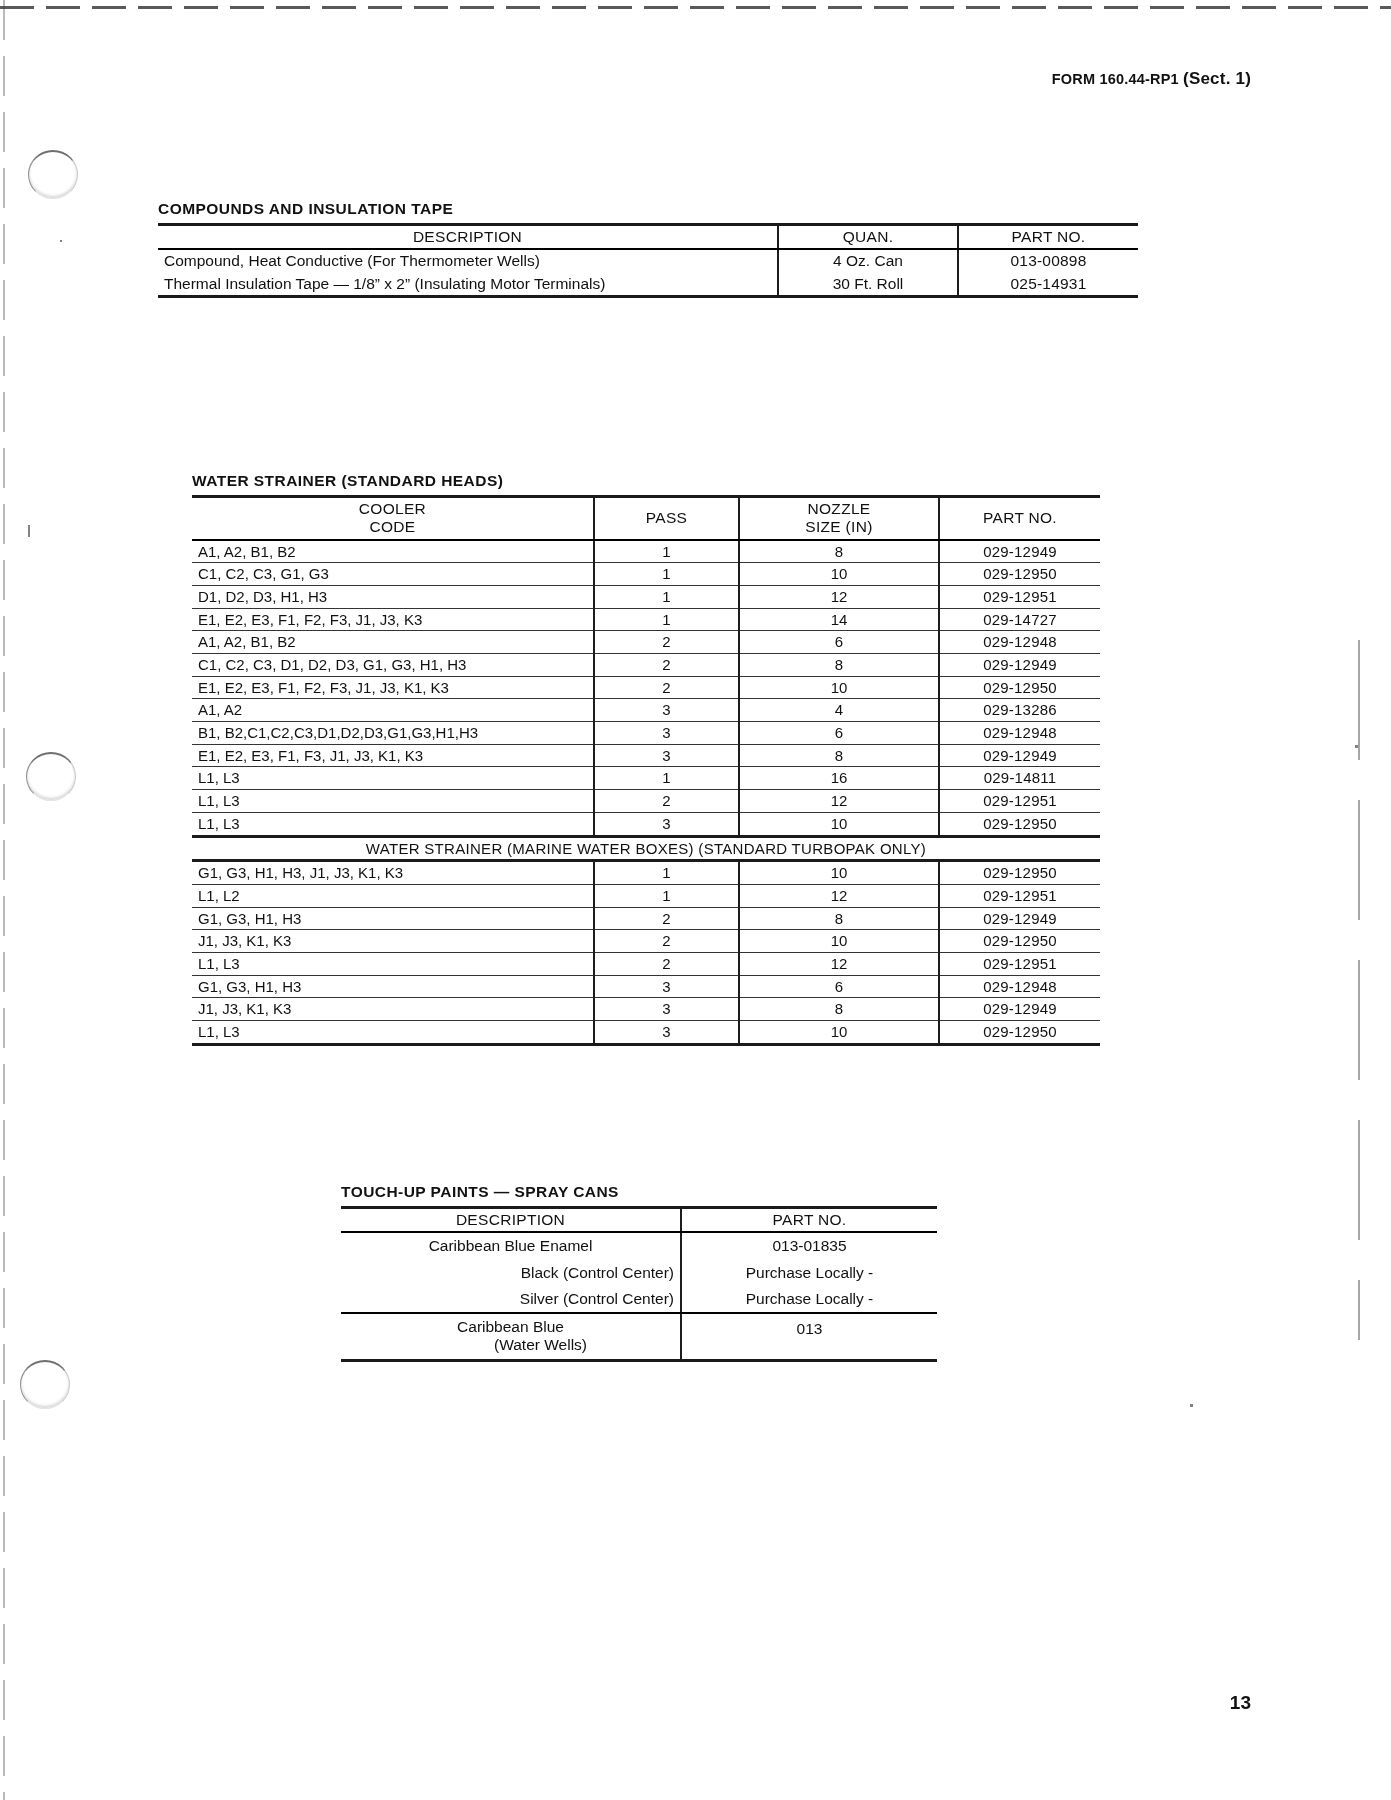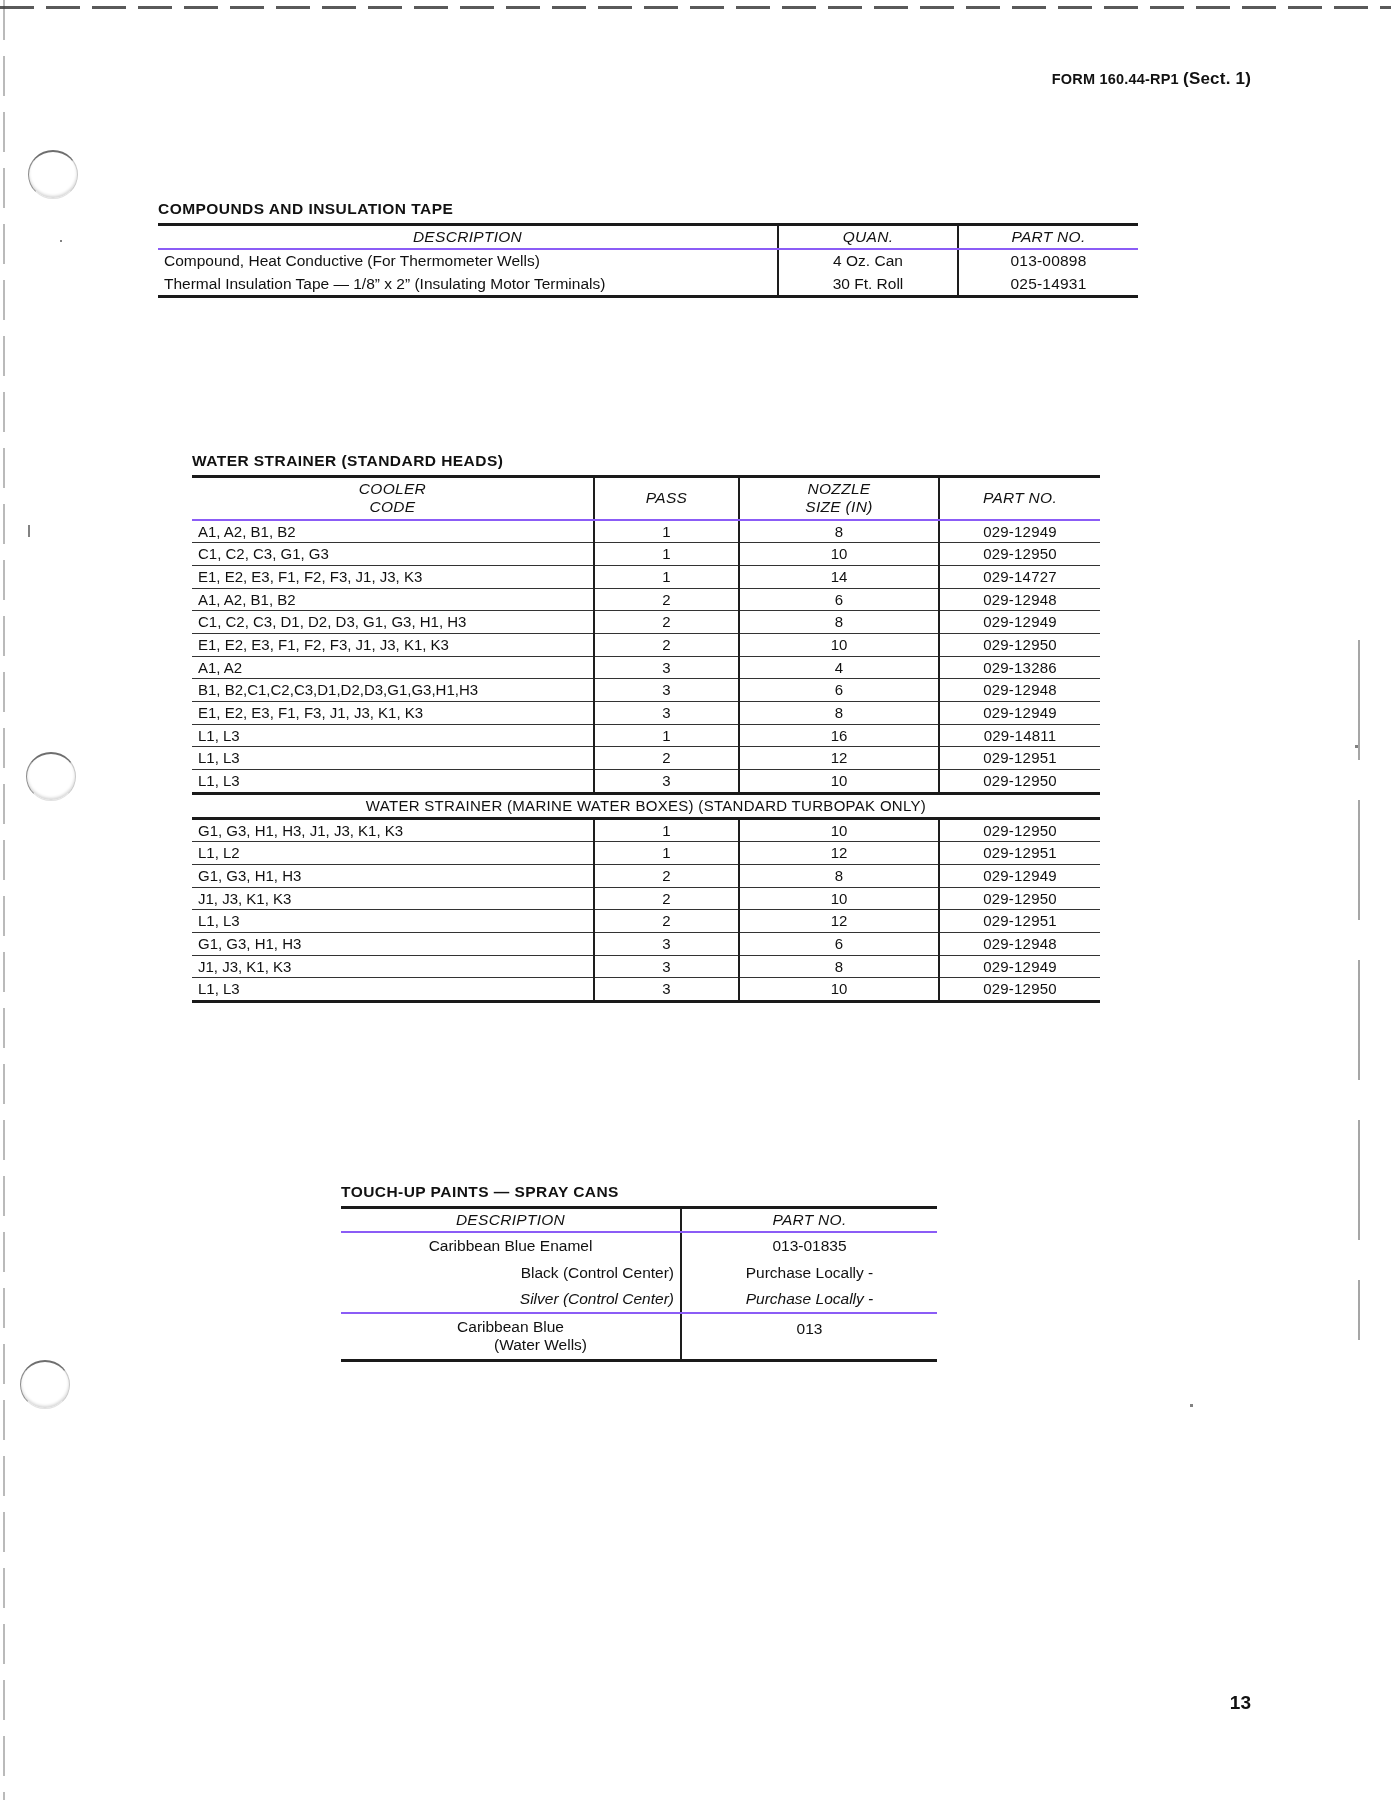--- a/index.html
+++ b/index.html
@@ -99,21 +99,21 @@
   table.doc td, table.doc th {
     padding: 2px 6px;
     font-weight: normal;
     vertical-align: middle;
     line-height: 1.18;
   }
 
   
   .rule-heavy-top { border-top: 3.5px solid #1a1a1a; }
   .rule-heavy-bot { border-bottom: 3.5px solid #1a1a1a; }
-  .rule-med-bot   { border-bottom: 2px solid #8b5cf6; font-style: italic; }
+  .rule-med-bot   { border-bottom: 2px solid #000000; }
   .rule-thin-bot  { border-bottom: 1.1px solid #333333; }
   .vline-l        { border-left: 2px solid #1d1d1d; }
 
   .hdr-cell {
     text-align: center;
     font-weight: bold;
     font-size: 15.5px;
     letter-spacing: .3px;
     padding-top: 3px;
     padding-bottom: 3px;
@@ -125,21 +125,21 @@
   .pn { text-align: center; letter-spacing: .2px; margin-left: 40px; }
 
   
   #table-compounds { top: 200px; left: 158px; width: 980px; }
   #table-compounds table.doc { font-size: 15.5px; }
   #table-compounds .col-desc { width: 620px; }
   #table-compounds .col-quan { width: 180px; }
   #table-compounds .col-part { width: 180px; }
 
   
-  #table-strainer { top: 452px; left: 192px; width: 908px; }
+  #table-strainer { top: 472px; left: 192px; width: 908px; }
   #table-strainer .col-code { width: 402px; }
   #table-strainer .col-pass { width: 145px; }
   #table-strainer .col-noz  { width: 200px; }
   #table-strainer .col-part { width: 161px; }
   #table-strainer td { font-size: 15px; }
   .sub-caption td {
     text-align: center;
     font-weight: bold;
     font-size: 15.5px;
     letter-spacing: .3px;
@@ -232,20 +232,26 @@
         <td class="c vline-l rule-thin-bot">8</td>
         <td class="pn vline-l rule-thin-bot">029-12949</td>
       </tr>
       <tr>
         <td class="code-l rule-thin-bot">C1, C2, C3, G1, G3</td>
         <td class="c vline-l rule-thin-bot">1</td>
         <td class="c vline-l rule-thin-bot">10</td>
         <td class="pn vline-l rule-thin-bot">029-12950</td>
       </tr>
       <tr>
+        <td class="code-l rule-thin-bot">D1, D2, D3, H1, H3</td>
+        <td class="c vline-l rule-thin-bot">1</td>
+        <td class="c vline-l rule-thin-bot">12</td>
+        <td class="pn vline-l rule-thin-bot">029-12951</td>
+      </tr>
+      <tr>
         <td class="code-l rule-thin-bot">E1, E2, E3, F1, F2, F3, J1, J3, K3</td>
         <td class="c vline-l rule-thin-bot">1</td>
         <td class="c vline-l rule-thin-bot">14</td>
         <td class="pn vline-l rule-thin-bot">029-14727</td>
       </tr>
       <tr>
         <td class="code-l rule-thin-bot">A1, A2, B1, B2</td>
         <td class="c vline-l rule-thin-bot">2</td>
         <td class="c vline-l rule-thin-bot">6</td>
         <td class="pn vline-l rule-thin-bot">029-12948</td>

